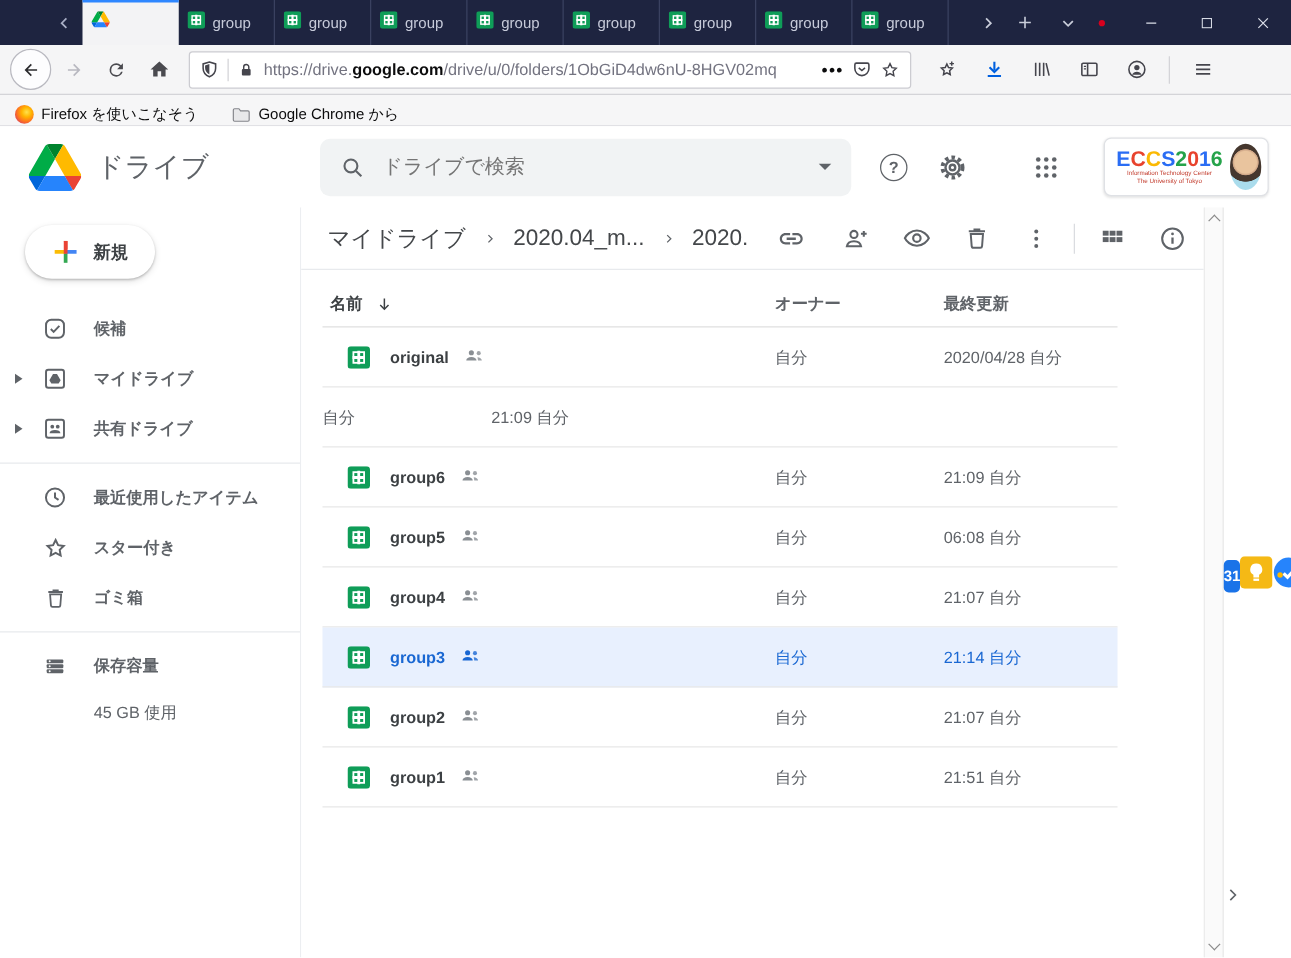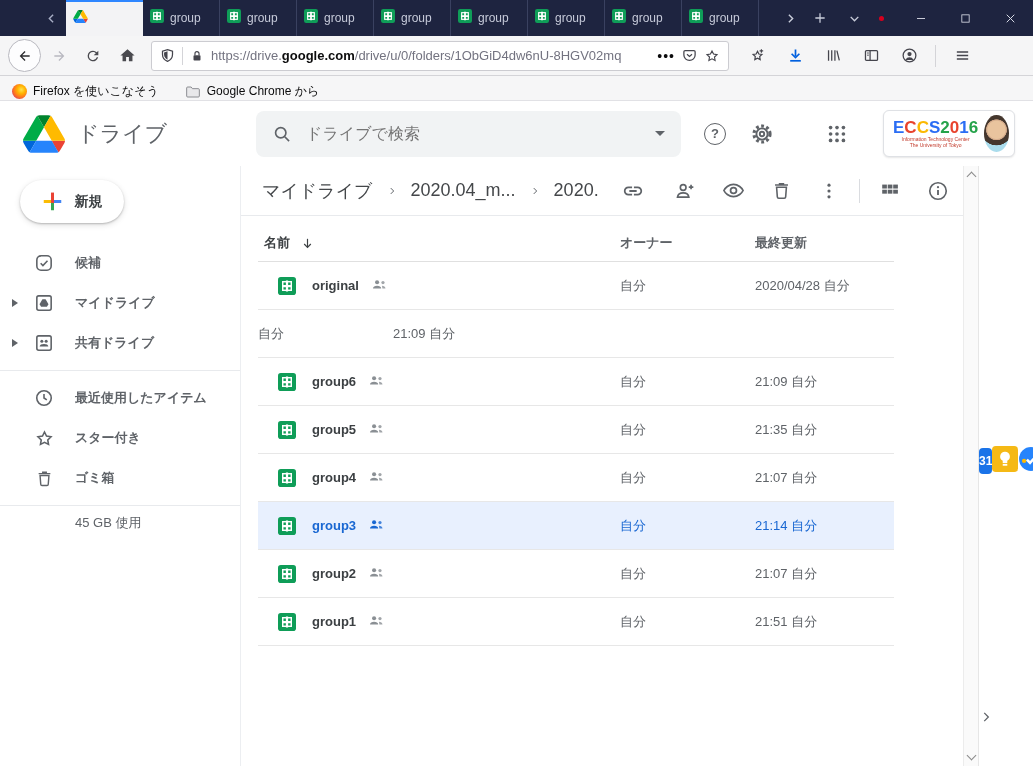--- a/index.html
+++ b/index.html
@@ -490,20 +490,33 @@
           <svg width="19" height="19" viewBox="0 0 24 24">
               <path d="M6.4 8.3h11.2l-.85 11a1.6 1.6 0 0 1-1.6 1.5H8.85a1.6 1.6 0 0 1-1.6-1.5z" fill="none" stroke="#5f6368" stroke-width="1.8"></path>
               <path d="M4.6 5.8h14.8M9.8 5.8V4.2h4.4v1.6" fill="none" stroke="#5f6368" stroke-width="1.8"></path>
             </svg>
         </span>
         <span>ゴミ箱</span>
       </div>
 
       <div class="sdivider"></div>
 
+      <div class="sitem">
+        <span class="sicon">
+          <svg width="20" height="20" viewBox="0 0 24 24" fill="#5f6368">
+              <rect x="4" y="5.4" width="16" height="3.8" rx="1"></rect>
+              <rect x="4" y="10.1" width="16" height="3.8" rx="1"></rect>
+              <rect x="4" y="14.8" width="16" height="3.8" rx="1"></rect>
+              <circle cx="6.9" cy="7.3" r=".95" fill="#fff"></circle>
+              <circle cx="6.9" cy="12" r=".95" fill="#fff"></circle>
+              <circle cx="6.9" cy="16.7" r=".95" fill="#fff"></circle>
+            </svg>
+        </span>
+        <span>保存容量</span>
+      </div>
       <div class="storage-used">45 GB 使用</div>
     </div>
   </aside>
 
   <main>
     <div class="toolbar">
       <div class="crumbs">
         <span>マイドライブ</span>
         <span class="crumb-sep">
             <svg width="10" height="12" viewBox="0 0 24 24">
@@ -646,21 +659,21 @@
       <span class="people-ic">
         <svg width="17" height="13" viewBox="0 0 24 16" fill="currentColor">
                   <circle cx="8.6" cy="4.8" r="2.9"></circle>
                   <path d="M2.8 13.6c0-2.7 2.7-4 5.8-4s5.8 1.3 5.8 4z"></path>
                   <circle cx="16.9" cy="5.2" r="2.3" opacity=".8"></circle>
                   <path d="M15.5 9.9c2.5.2 4.9 1.5 4.9 3.7h-4.3z" opacity=".8"></path>
                 </svg>
       </span>
     </div>
     <div class="cell-owner">自分</div>
-    <div class="cell-mod">21:35 自分</div>
+    <div class="cell-mod">06:08 自分</div>
   </div>
 
   <div class="frow">
     <div class="cell-name">
       <span>
         <svg width="18" height="18" viewBox="0 0 16 16" style="display:block">
                   <rect width="16" height="16" rx="2.5" fill="#0f9d58"></rect>
                   <path d="M8 3.2v9.6M3.6 8H12.4" stroke="#fff" stroke-width="2"></path>
                   <rect x="4.2" y="4.2" width="7.6" height="7.6" fill="none" stroke="#fff" stroke-width="1.3"></rect>
                 </svg>

